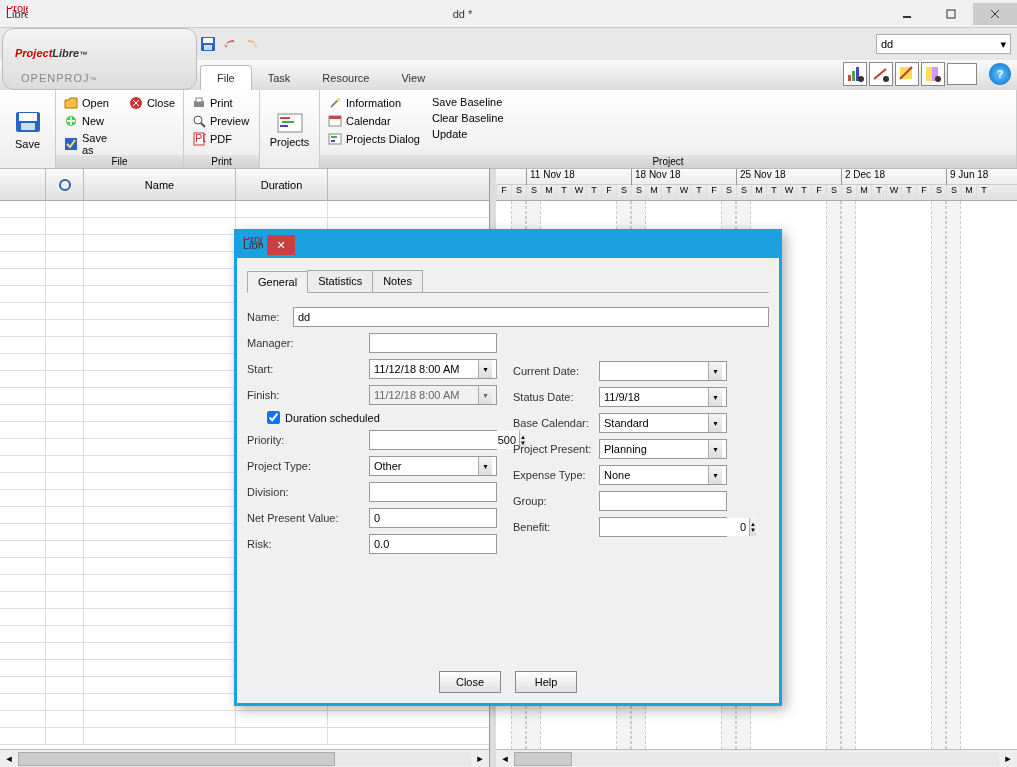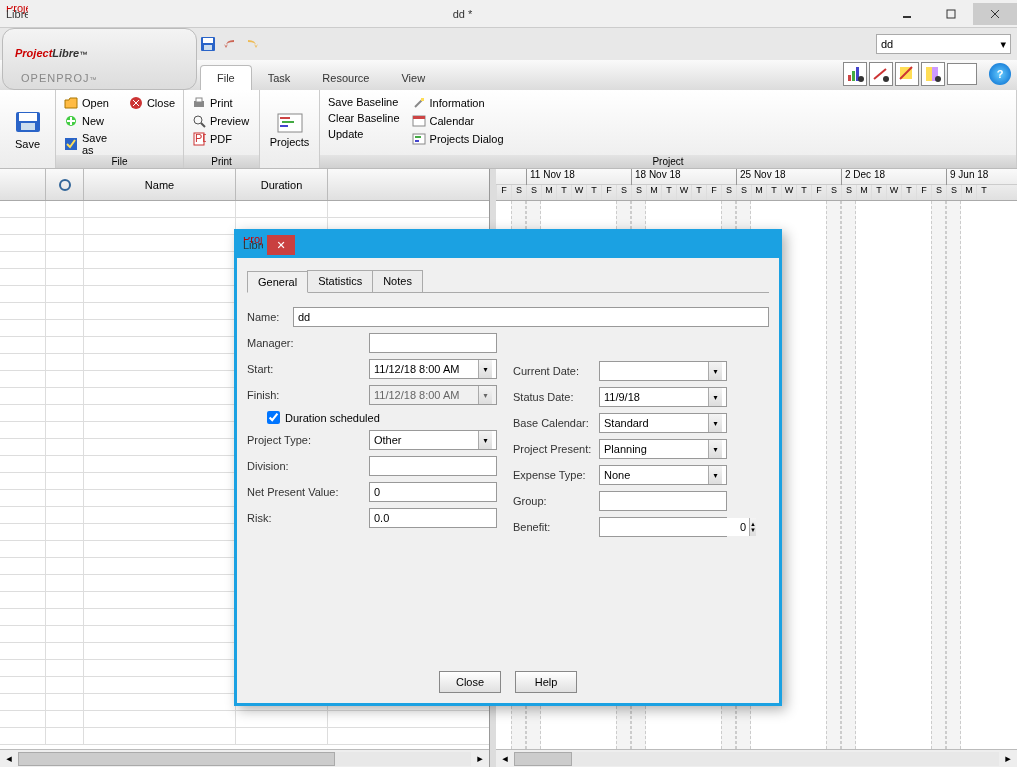--- a/index.html
+++ b/index.html
@@ -284,51 +284,51 @@
         <rect x="4" y="5" width="10" height="2" fill="#c44"></rect>
         <rect x="6" y="9" width="12" height="2" fill="#4a4"></rect>
         <rect x="4" y="13" width="8" height="2" fill="#44c"></rect>
       </svg>
     <div style="cursor:pointer">Projects</div>
   </div>
   <div class="ribbon-group rg5">
     <div class="cols">
       <div>
         <div class="rg-item">
-            <span>Save Baseline</span>
-          </div>
-        <div class="rg-item">
-            <span>Clear Baseline</span>
-          </div>
-        <div class="rg-item">
-            <span>Update</span>
-          </div>
-      </div>
-      <div>
-        <div class="rg-item">
             <span class="sm-icon"><svg width="14" height="14">
                 <line x1="3" y1="11" x2="11" y2="3" stroke="#888" stroke-width="2"></line>
                 <rect x="9" y="2" width="3" height="3" fill="#fd5"></rect>
               </svg></span>
             <span>Information</span>
           </div>
         <div class="rg-item">
             <span class="sm-icon"><svg width="14" height="14">
                 <rect x="1" y="2" width="12" height="10" fill="#fff" stroke="#888"></rect>
                 <rect x="1" y="2" width="12" height="3" fill="#c44"></rect>
               </svg></span>
             <span>Calendar</span>
           </div>
         <div class="rg-item">
             <span class="sm-icon"><svg width="14" height="14">
                 <rect x="1" y="2" width="12" height="10" fill="#fff" stroke="#888"></rect>
                 <rect x="3" y="4" width="6" height="2" fill="#4a4"></rect>
                 <rect x="3" y="8" width="4" height="2" fill="#44c"></rect>
               </svg></span>
             <span>Projects Dialog</span>
+          </div>
+      </div>
+      <div>
+        <div class="rg-item">
+            <span>Save Baseline</span>
+          </div>
+        <div class="rg-item">
+            <span>Clear Baseline</span>
+          </div>
+        <div class="rg-item">
+            <span>Update</span>
           </div>
       </div>
     </div>
     <div class="group-label">Project</div>
   </div>
 </div>
 
 <div class="main">
   <div class="left-pane">
     <div class="grid-header">
@@ -683,20 +683,27 @@
               <span class="arrow">▾</span>
             </div>
         </div>
         <div class="form-row">
           <div class="chk">
             <input type="checkbox" checked="" style="">
             <span>Duration scheduled</span>
           </div>
         </div>
         <div class="form-row">
+          <label class="lab1">Priority:</label>
+          <div class="spin">
+              <input value="500" style="">
+              <div class="sp-btns">▲<br>▼</div>
+            </div>
+        </div>
+        <div class="form-row">
           <label class="lab1">Project Type:</label>
           <div class="combo">
               <span>Other</span>
               <span class="arrow">▾</span>
             </div>
         </div>
         <div class="form-row">
           <label class="lab1">Division:</label>
           <input type="text" style="width: 128px;" value="">
         </div>

